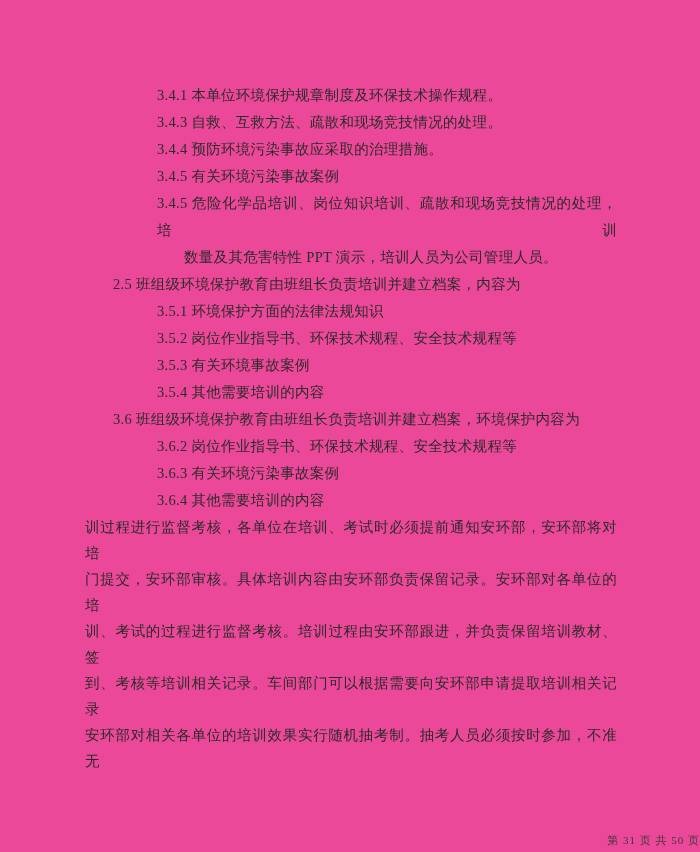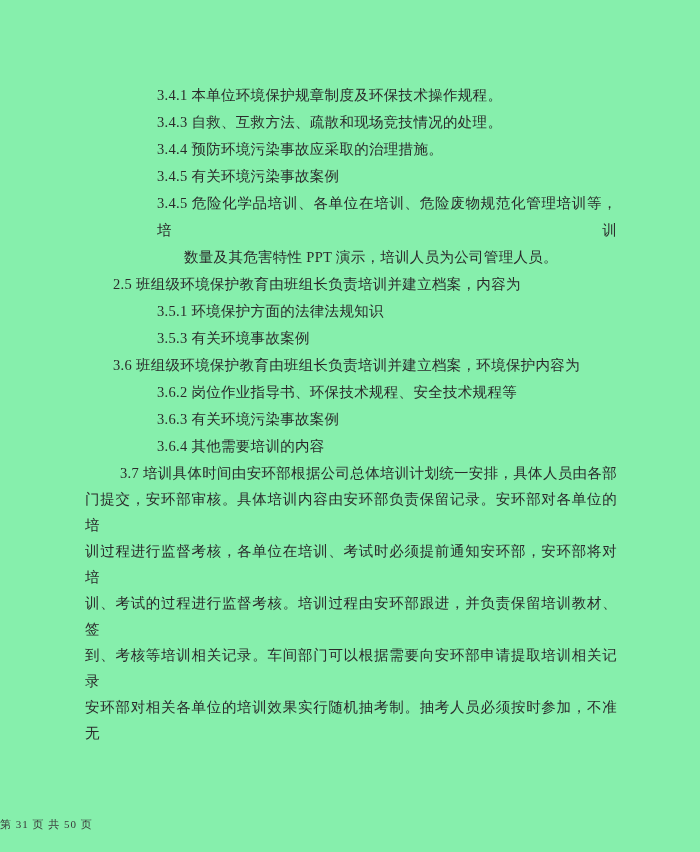--- a/index.html
+++ b/index.html
@@ -4,21 +4,21 @@
 <style>
   html, body {
     margin: 0;
     padding: 0;
     background: #ffffff;
   }
   .page {
     position: relative;
     width: 700px;
     height: 852px;
-    background: #86efac;
+    background: #ec4899;
     overflow: hidden;
     font-family: "Liberation Serif", "DejaVu Serif", serif;
     color: #2b2b2b;
   }
   .content {
     position: absolute;
     top: 82px;
     left: 85px;
     right: 83px;
   }
@@ -34,49 +34,50 @@
     white-space: normal;
     text-align: justify;
     text-align-last: justify;
   }
   .indent-item    { padding-left: 72px; }
   .indent-cont    { padding-left: 99px; }
   .indent-section { padding-left: 28px; }
   .indent-para    { padding-left: 35px; }
   .footer {
     position: absolute;
-    bottom: 20px;
+    bottom: 4px;
     left: 0;
     width: 100%;
-    text-align: left;
+    text-align: right;
     font-size: 11px;
     letter-spacing: 1px;
     color: #3a3a3a;
   }
 </style>
 </head>
 <body>
 
 <div class="page">
   <div class="content">
     <div class="line list-line indent-item">3.4.1 本单位环境保护规章制度及环保技术操作规程。</div>
     <div class="line list-line indent-item">3.4.3 自救、互救方法、疏散和现场竞技情况的处理。</div>
     <div class="line list-line indent-item">3.4.4 预防环境污染事故应采取的治理措施。</div>
     <div class="line list-line indent-item">3.4.5 有关环境污染事故案例</div>
-    <div class="line list-line indent-item just">3.4.5 危险化学品培训、各单位在培训、危险废物规范化管理培训等，培训</div>
+    <div class="line list-line indent-item just">3.4.5 危险化学品培训、岗位知识培训、疏散和现场竞技情况的处理，培训</div>
     <div class="line list-line indent-cont">数量及其危害特性 PPT 演示，培训人员为公司管理人员。</div>
     <div class="line list-line indent-section">2.5 班组级环境保护教育由班组长负责培训并建立档案，内容为</div>
     <div class="line list-line indent-item">3.5.1 环境保护方面的法律法规知识</div>
+    <div class="line list-line indent-item">3.5.2 岗位作业指导书、环保技术规程、安全技术规程等</div>
     <div class="line list-line indent-item">3.5.3 有关环境事故案例</div>
+    <div class="line list-line indent-item">3.5.4 其他需要培训的内容</div>
     <div class="line list-line indent-section">3.6 班组级环境保护教育由班组长负责培训并建立档案，环境保护内容为</div>
     <div class="line list-line indent-item">3.6.2 岗位作业指导书、环保技术规程、安全技术规程等</div>
     <div class="line list-line indent-item">3.6.3 有关环境污染事故案例</div>
     <div class="line list-line indent-item">3.6.4 其他需要培训的内容</div>
-    <div class="line para-line indent-para just">3.7 培训具体时间由安环部根据公司总体培训计划统一安排，具体人员由各部</div>
+    <div class="line para-line just">训过程进行监督考核，各单位在培训、考试时必须提前通知安环部，安环部将对培</div>
     <div class="line para-line just">门提交，安环部审核。具体培训内容由安环部负责保留记录。安环部对各单位的培</div>
-    <div class="line para-line just">训过程进行监督考核，各单位在培训、考试时必须提前通知安环部，安环部将对培</div>
     <div class="line para-line just">训、考试的过程进行监督考核。培训过程由安环部跟进，并负责保留培训教材、签</div>
     <div class="line para-line just">到、考核等培训相关记录。车间部门可以根据需要向安环部申请提取培训相关记录</div>
     <div class="line para-line just">安环部对相关各单位的培训效果实行随机抽考制。抽考人员必须按时参加，不准无</div>
 
   </div>
   <div class="footer">第 31 页 共 50 页</div>
 </div>
 
 </body></html>

